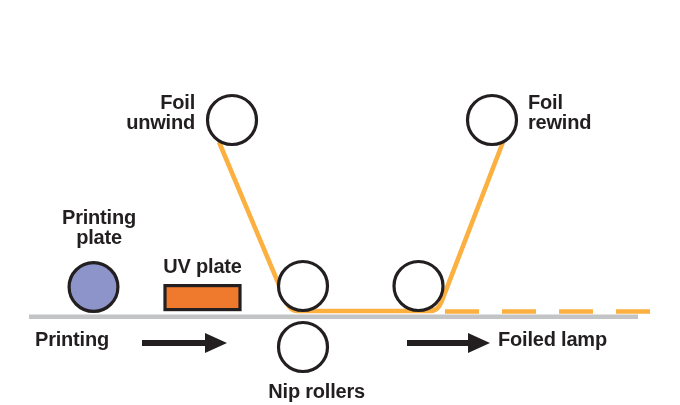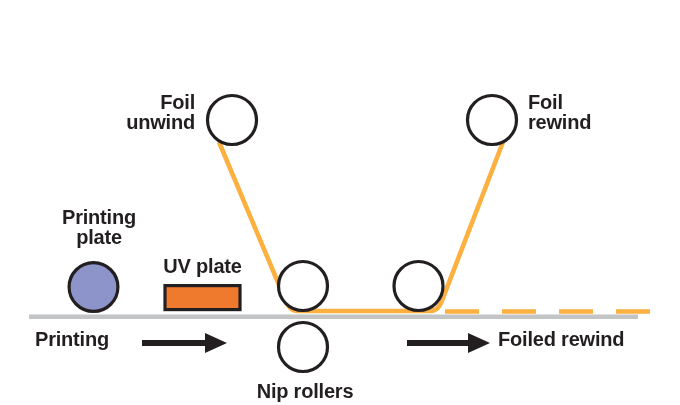--- a/index.html
+++ b/index.html
@@ -26,21 +26,21 @@
     font: 700 20px/20px "Liberation Sans", sans-serif;
     color: #231F20;
     white-space: pre-line;
     letter-spacing: -0.2px;
   }
   .lbl-foil-unwind   { left: 95px;  top: 48px;  width: 100px; text-align: right; }
   .lbl-foil-rewind   { left: 528px; top: 48px;  width: 110px; text-align: left; }
   .lbl-printing-plate{ left: 49px;  top: 163px; width: 100px; text-align: center; }
   .lbl-uv-lamp       { left: 152px; top: 212px; width: 101px; text-align: center; }
   .lbl-substrate     { left: 35px;  top: 285px; width: 140px; text-align: left; }
-  .lbl-nip-rollers   { left: 245px; top: 337px; width: 120px; text-align: center; }
+  .lbl-nip-rollers   { left: 245px; top: 337px; width: 120px; text-align: right; }
   .lbl-foiled-image  { left: 498px; top: 285px; width: 150px; text-align: left; }
   .roller {
     fill: #ffffff;
     stroke: #231F20;
     stroke-width: 3.2;
   }
   .outlined {
     stroke: #231F20;
     stroke-width: 3.2;
   }
@@ -84,15 +84,15 @@
 
   <div class="label lbl-printing-plate">Printing
 plate</div>
 
   <div class="label lbl-uv-lamp">UV plate</div>
 
   <div class="label lbl-substrate">Printing</div>
 
   <div class="label lbl-nip-rollers">Nip rollers</div>
 
-  <div class="label lbl-foiled-image">Foiled rewind</div>
+  <div class="label lbl-foiled-image">Foiled lamp</div>
 
 </div>
 
 </body></html>

